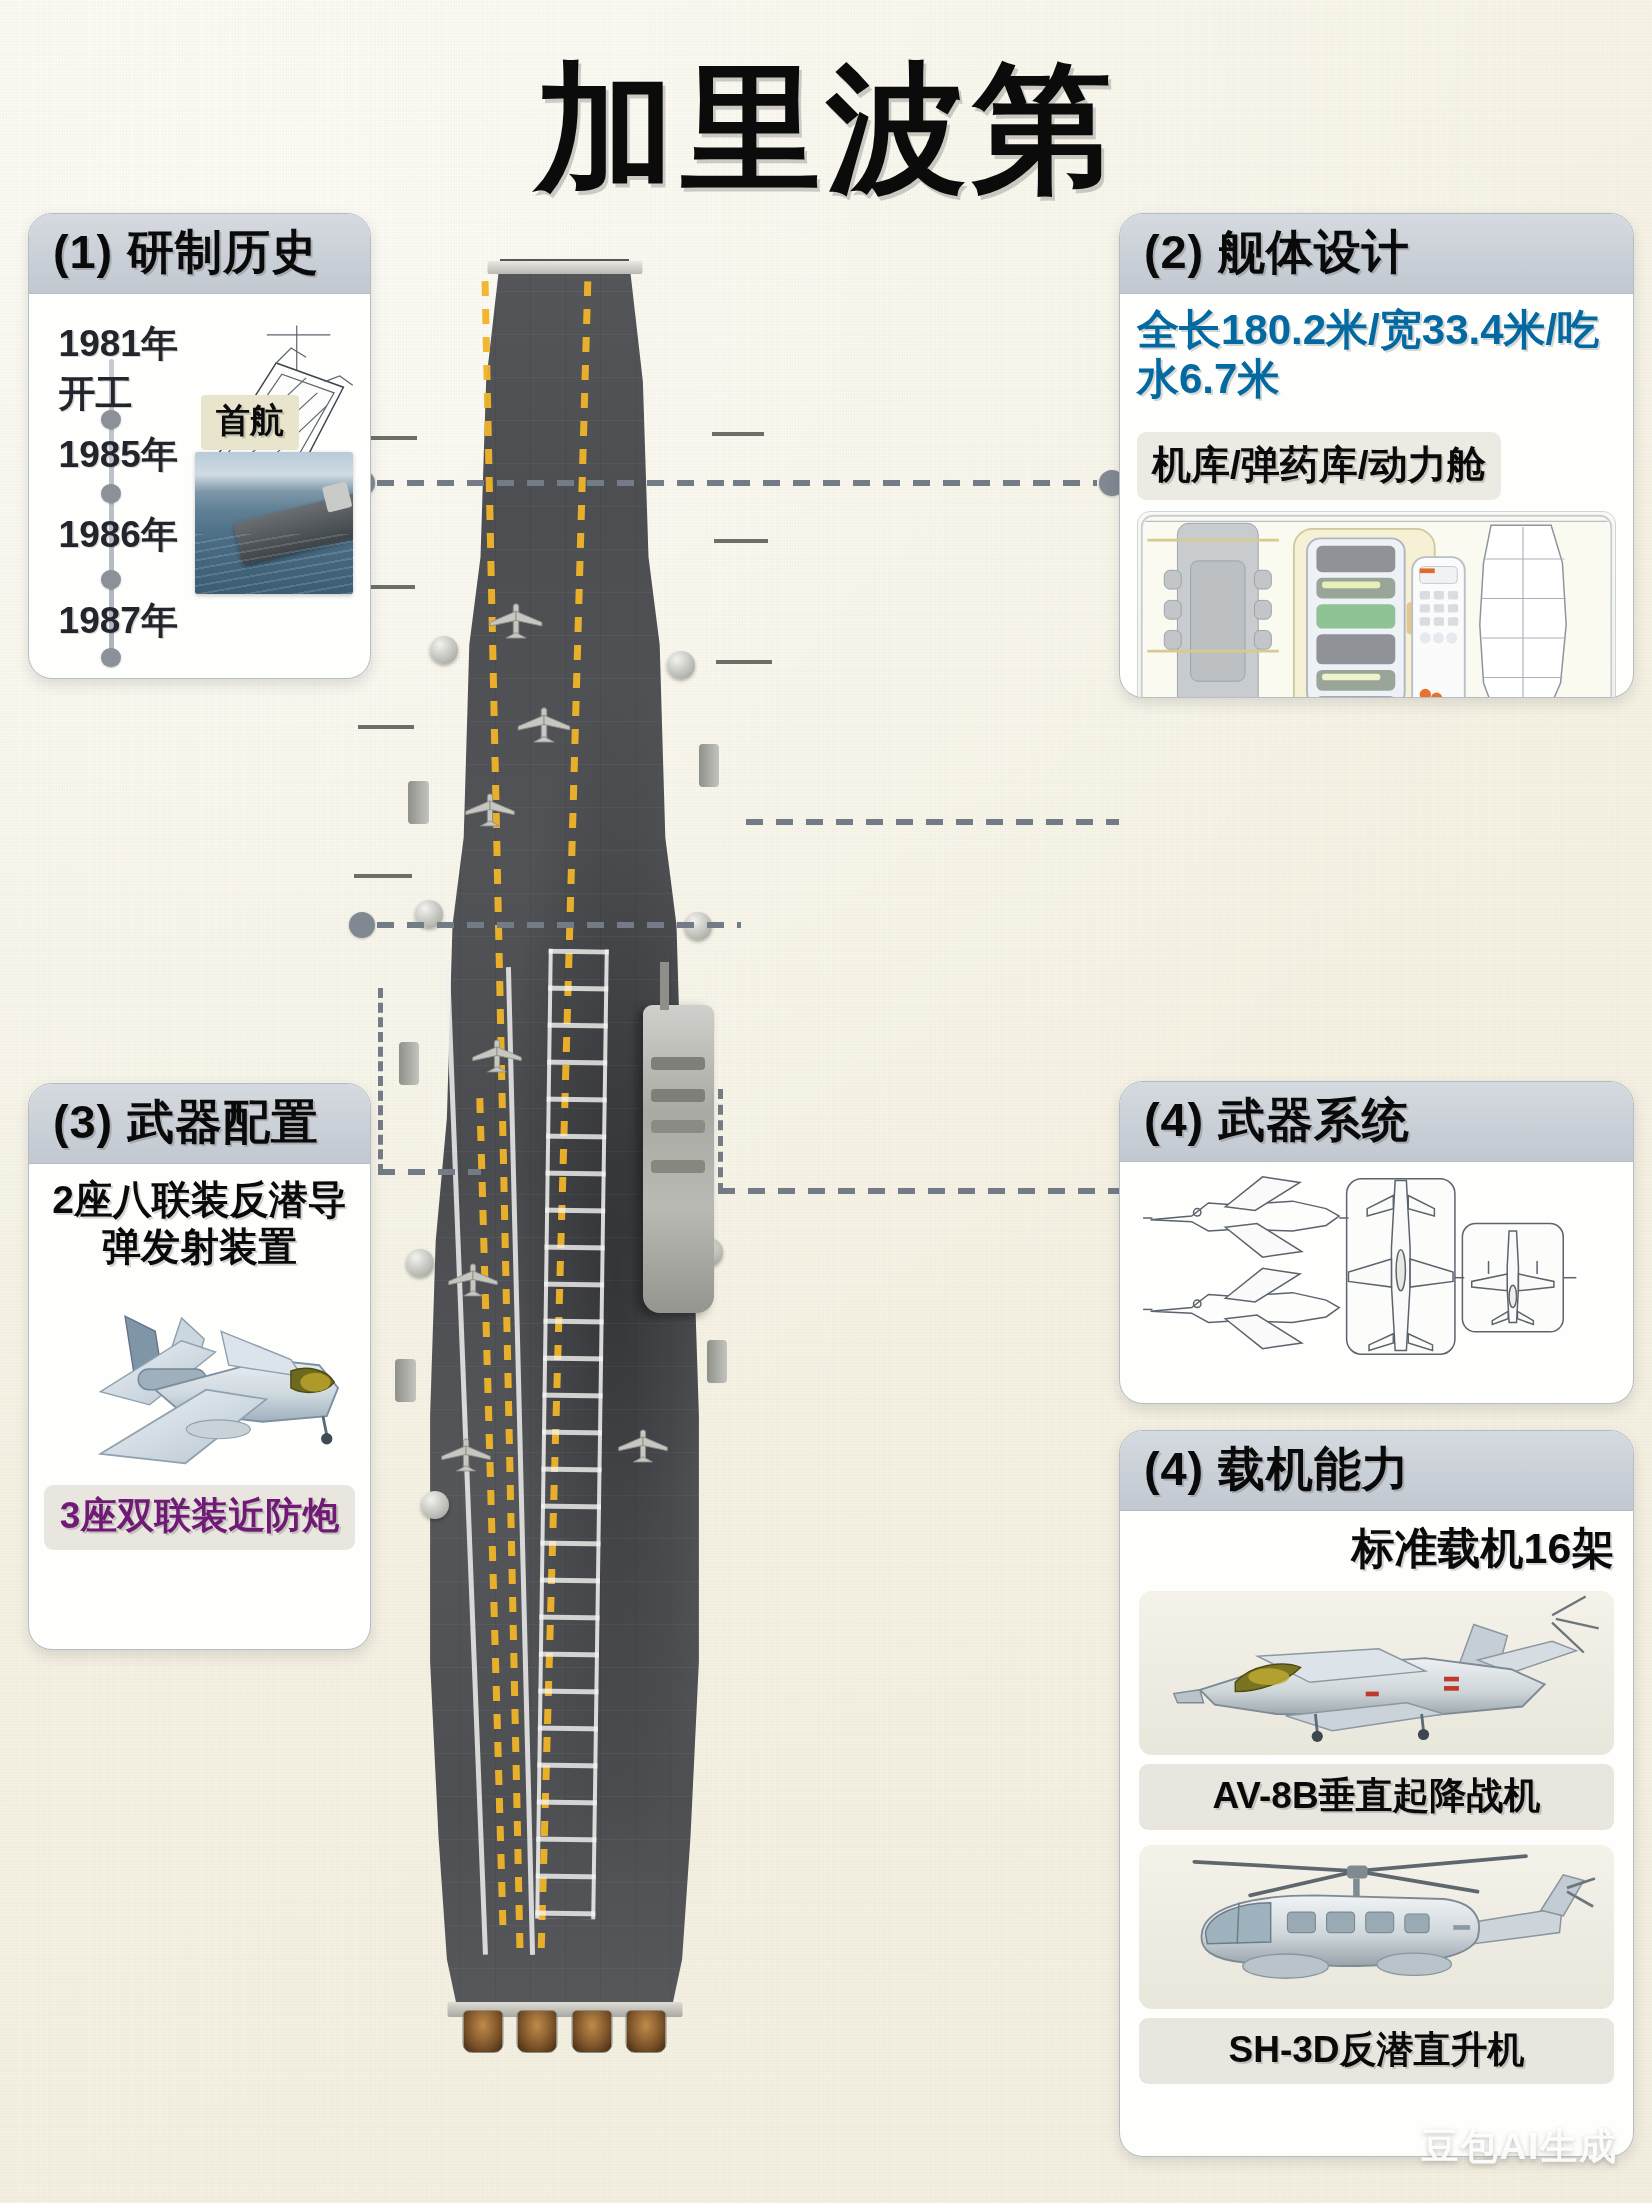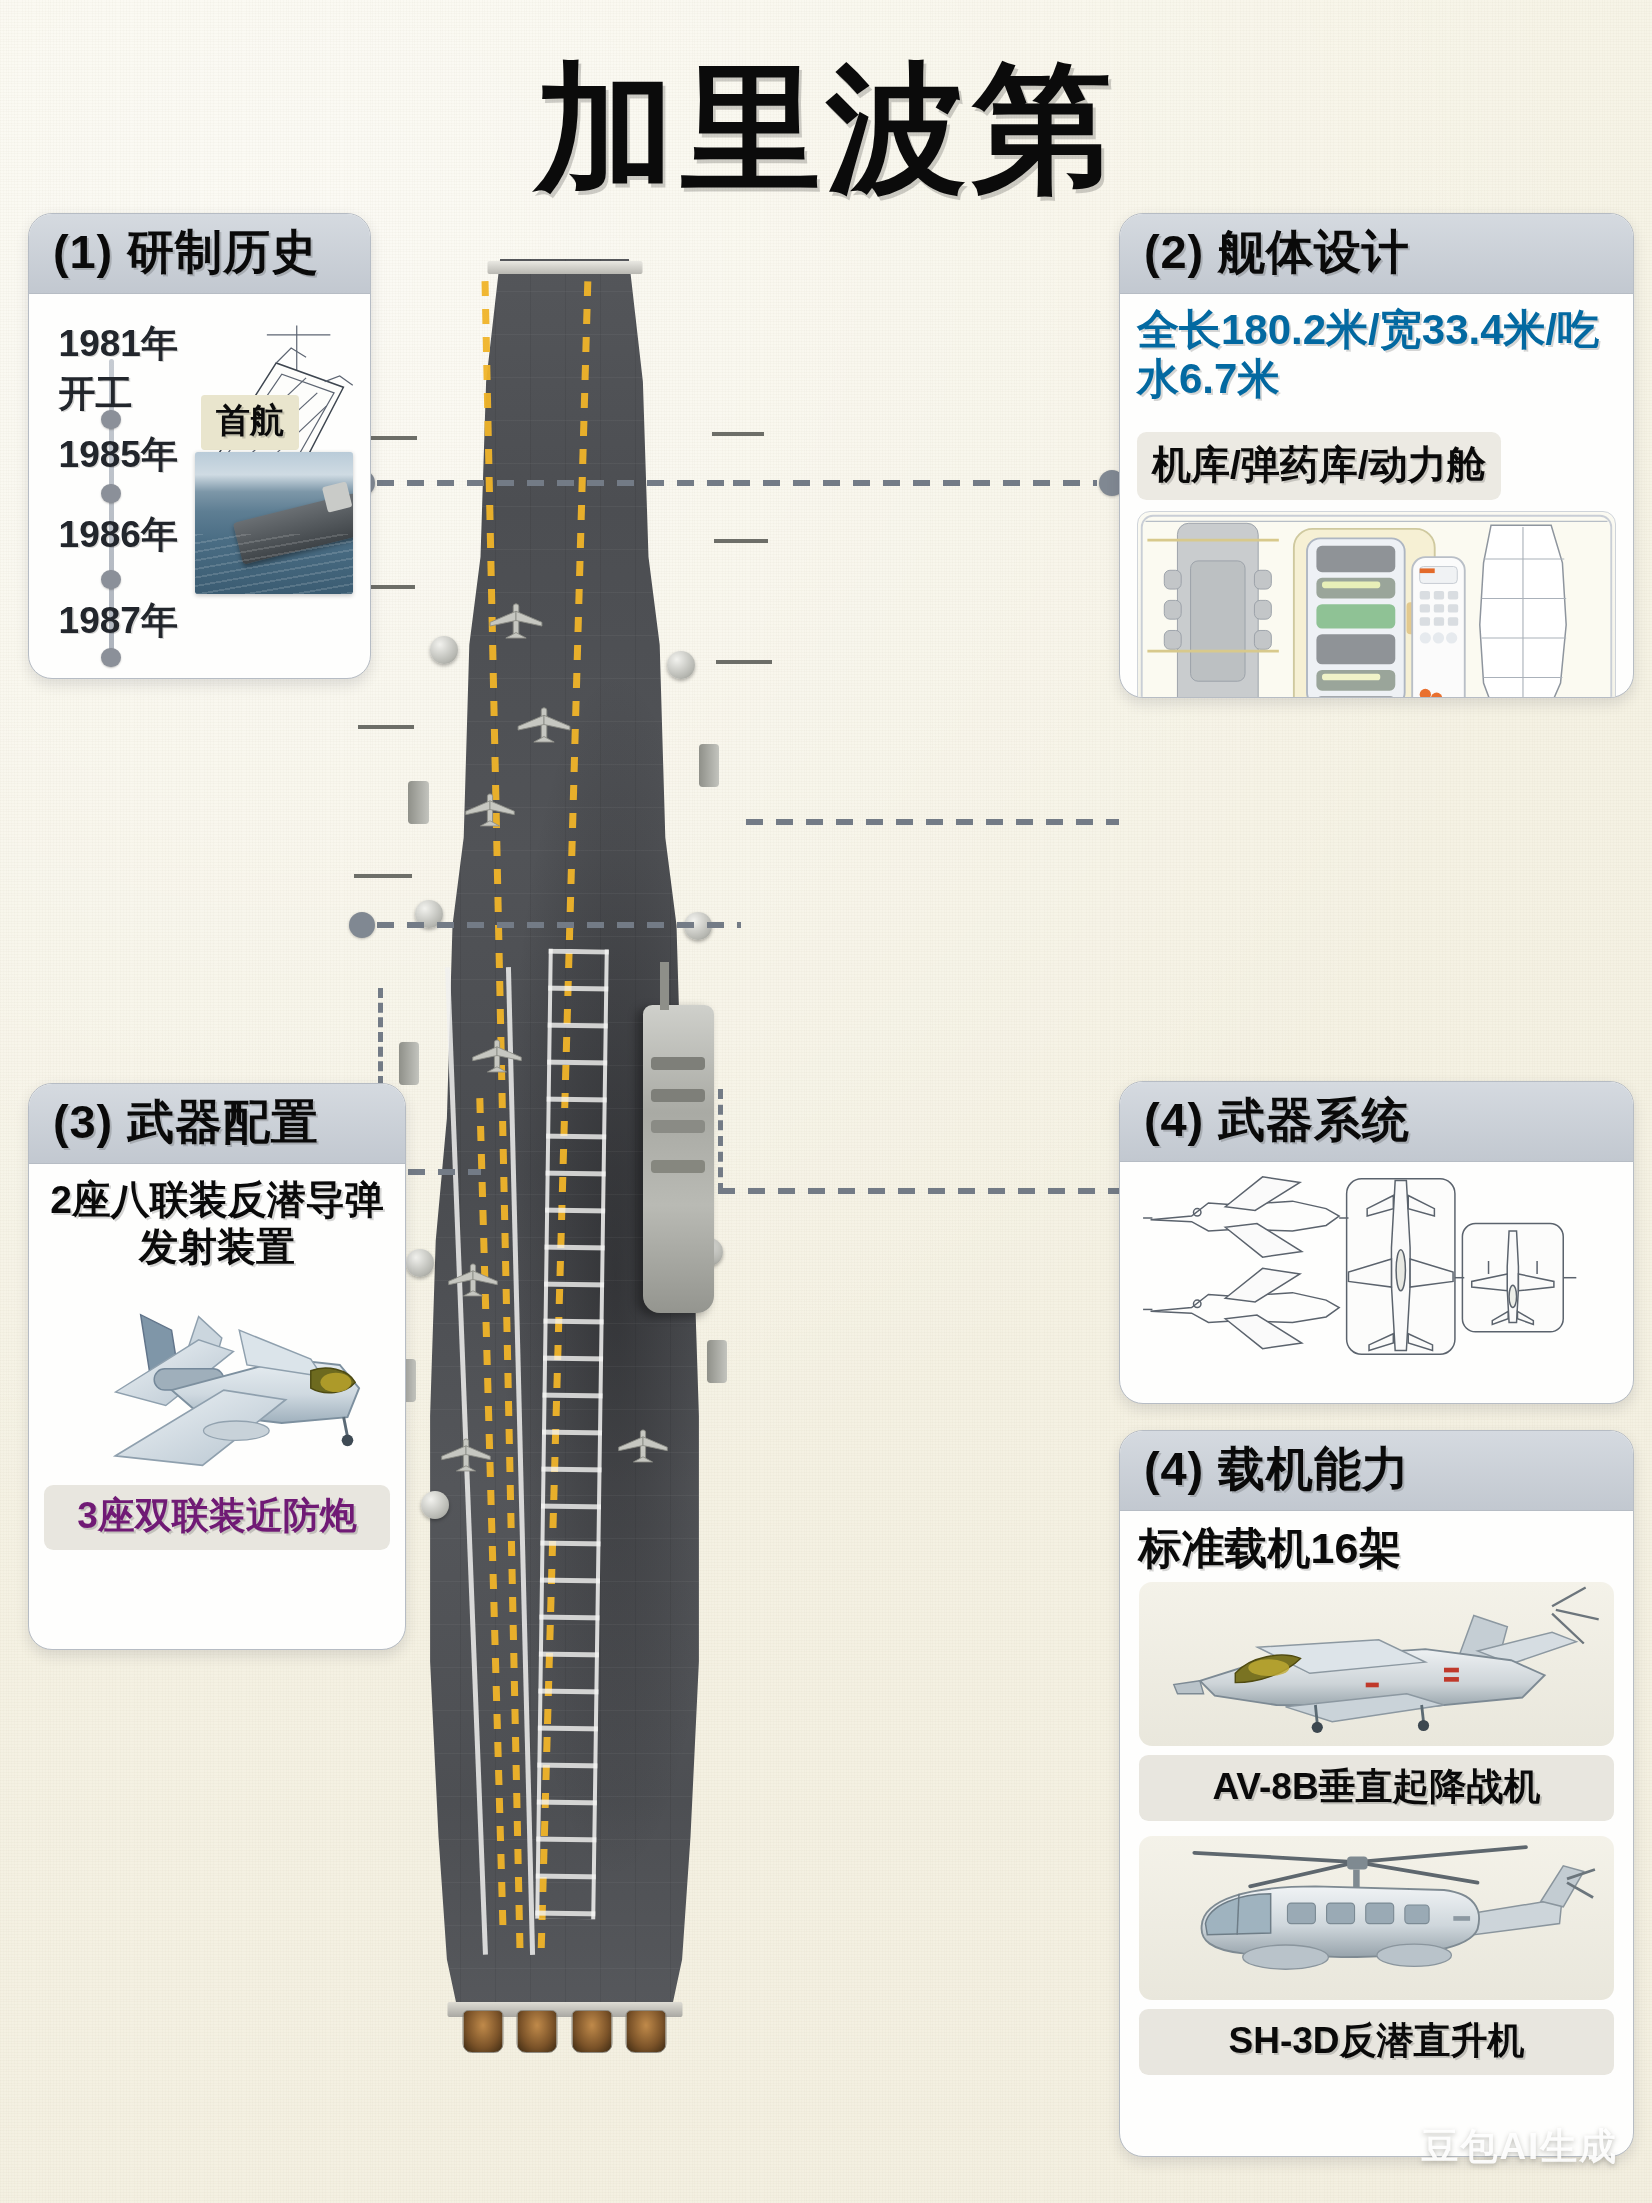--- a/index.html
+++ b/index.html
@@ -315,21 +315,21 @@
     margin-top: 11.2px;
     width: 100%; height: 222px;
     background: linear-gradient(180deg,#fbfaf2,#f3f2e7);
     border: 1.9px solid #cfd4da;
     border-radius: 13px;
     position: relative;
     overflow: hidden;
   }
 
   
-  #panel-weapons { left: 28px; top: 1083px; width: 378px; height: 567px; }
+  #panel-weapons { left: 28px; top: 1083px; width: 343px; height: 567px; }
   #panel-weapons .panel-body { padding: 13px 15px; }
   .wp-text {
     font-size: 39px; font-weight: 900; line-height: 1.2;
     text-align: center; color: #0a0a0a;
     text-shadow: 1.9px 1.9px 0 rgba(0,0,0,.16);
   }
   .wp-jet { position: relative; width: 100%; height: 203px; margin-top: 5.6px; }
   .chip-center {
     display: block; margin: 5.6px auto 0 auto;
     background: #e8e6df; border-radius: 9.3px;
@@ -344,23 +344,23 @@
   #panel-wsys .panel-body { padding: 13px 15px; }
   .wsys-diagram {
     width: 100%; height: 183px;
     position: relative;
   }
 
   
   #panel-aircraft { left: 1119px; top: 1430px; width: 515px; height: 727px; }
   #panel-aircraft .panel-body { padding: 9.3px 18.6px 13px 18.6px; }
   .ac-head {
-    font-size: 43px; font-weight: 900; text-align: left;
+    font-size: 43px; font-weight: 900; text-align: right;
     color: #0a0a0a; text-shadow: 1.9px 1.9px 0 rgba(0,0,0,.16);
-    margin-bottom: 4px;
+    margin-bottom: 13px;
   }
   .ac-photo {
     width: 100%; height: 164px;
     background: linear-gradient(180deg,#f4f2e9,#e9e7dc);
     border-radius: 13px;
     position: relative; overflow: hidden;
   }
   .ac-cap {
     display: block; margin: 9.3px auto 0 auto;
     background: #e8e6df; border-radius: 9.3px;

